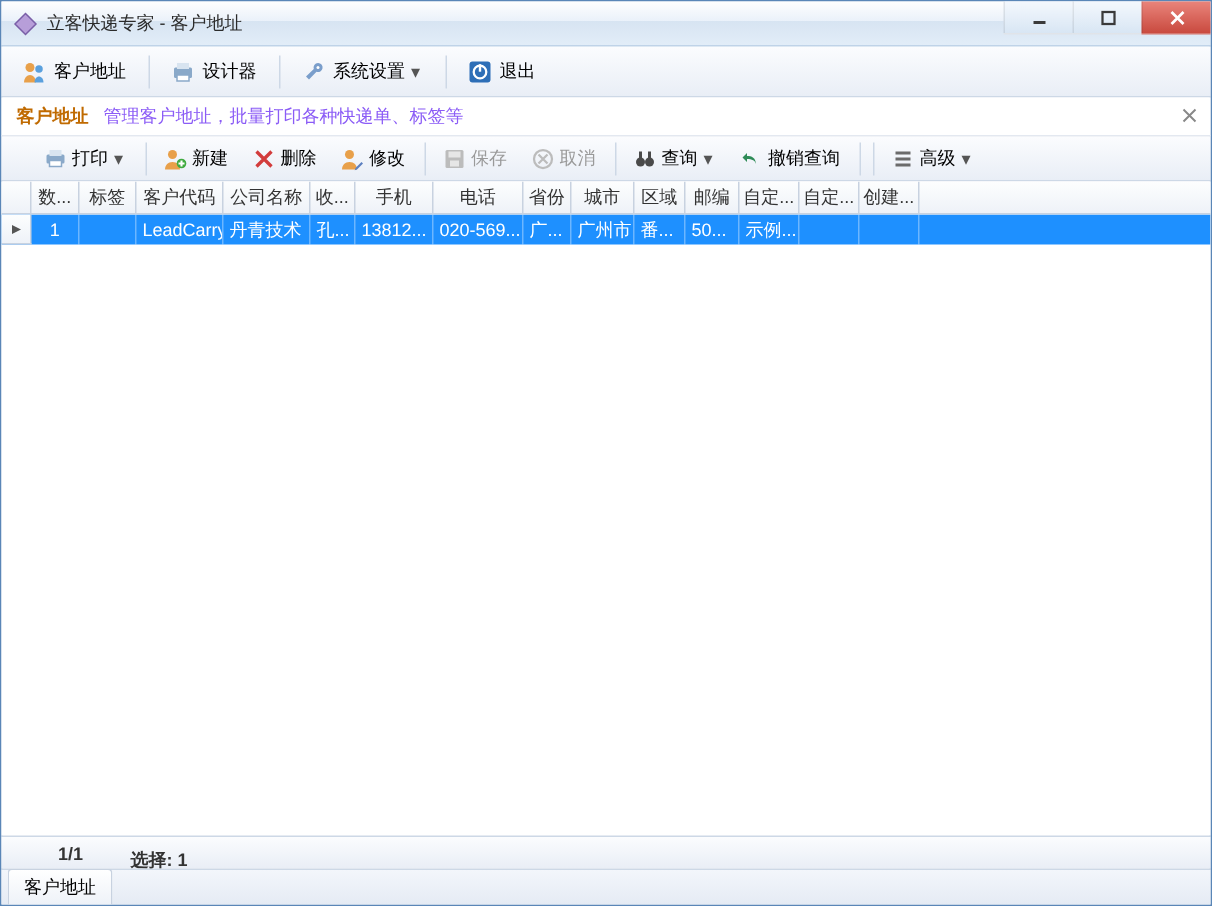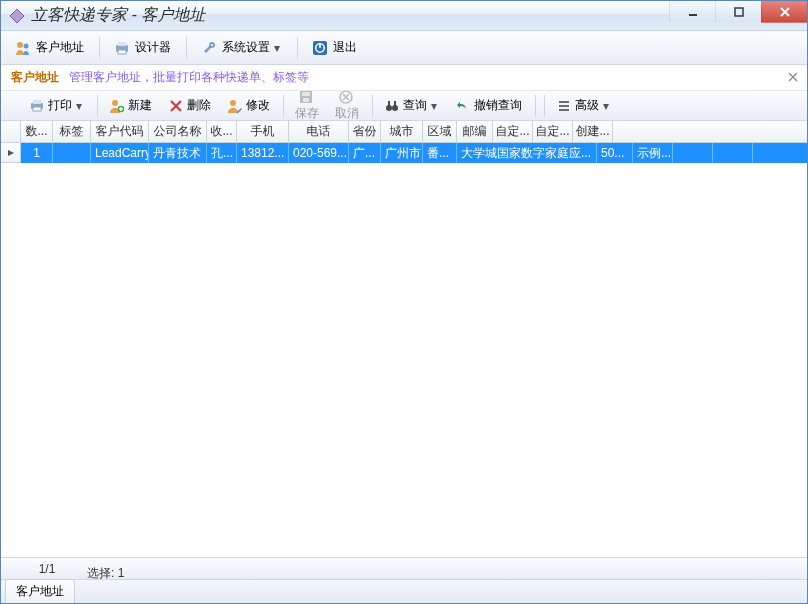--- a/index.html
+++ b/index.html
@@ -1,52 +1,52 @@
 <!DOCTYPE html>
 <html><head>
 <meta charset="utf-8">
 <style>
   * { box-sizing: border-box; }
   html, body { margin:0; padding:0; font-family: "Microsoft YaHei","SimSun",Arial,sans-serif; font-size:12px; }
   .window { width:808px; height:604px; border:1px solid #5a86b7; background:#fff; position:relative; display:flex; flex-direction:column; box-shadow:0 0 0 1px #e6eef7 inset; }
   .titlebar { height:30px; background:linear-gradient(to bottom,#fefefe 0%,#eaf1fa 45%,#d7e4f2 46%,#e2edf8 100%); display:flex; align-items:center; padding-left:8px; border-bottom:1px solid #bfd3e8; position:relative; }
   .titlebar .app-icon { width:16px; height:16px; margin-right:6px; display:inline-flex; }
-  .titlebar .title-text { color:#2b2b2b; font-size:16px;font-style:italic; }
+  .titlebar .title-text { color:#2b2b2b; font-size:12px; }
   .window-controls { position:absolute; right:0; top:0; display:flex; }
   .wc-btn { width:46px; height:22px; display:flex; align-items:center; justify-content:center; border-left:1px solid rgba(0,0,0,0.08); border-bottom:1px solid rgba(0,0,0,0.08); }
   .wc-btn.min,.wc-btn.max { background:linear-gradient(to bottom,#f4f8fd,#d8e6f4); }
   .wc-btn.close { background:linear-gradient(to bottom,#e9847b,#c94a3f); }
   .wc-btn svg { display:block; }
 
   .main-toolbar { height:34px; background:linear-gradient(to bottom,#fbfcfe,#e9eef6); border-bottom:1px solid #cdd8e6; display:flex; align-items:center; padding:0 4px; }
   .main-toolbar .tb-item { display:flex; align-items:center; padding:2px 8px; margin-right:2px; border:1px solid transparent; border-radius:3px; cursor:default; }
   .tb-item .icon { width:18px; height:18px; margin-right:4px; display:inline-flex; align-items:center; justify-content:center; }
   .tb-sep { width:1px; height:22px; background:#cdd8e6; margin:0 4px; }
   .tb-dd { width:10px; display:flex; align-items:center; justify-content:center; color:#555; margin-left:2px; }
 
   .subheader { height:26px; display:flex; align-items:center; background:#fff; border-bottom:1px solid #e3e8f0; position:relative; }
   .subheader .sh-title { font-weight:bold; color:#c06a00; padding:0 10px; }
   .subheader .sh-desc { color:#8b5cf6; }
   .subheader .sh-close { position:absolute; right:6px; top:4px; width:16px; height:16px; display:flex; align-items:center; justify-content:center; color:#888; cursor:default; }
 
   .sec-toolbar { height:30px; background:linear-gradient(to bottom,#fbfcfe,#e9eef6); border-bottom:1px solid #cdd8e6; display:flex; align-items:center; padding:0 21px; }
   .sec-toolbar .tb-item { display:flex; align-items:center; padding:1px 6px; margin-right:2px; border:1px solid transparent; border-radius:3px; cursor:default; }
   .sec-toolbar .tb-item .icon { width:16px; height:16px; margin-right:3px; display:inline-flex; align-items:center; justify-content:center; }
-  .sec-toolbar .tb-item.disabled { color:#9a9a9a;flex-direction:column; }
+  .sec-toolbar .tb-item.disabled { color:#9a9a9a; }
 
   .grid-wrap { flex:1; overflow:hidden; display:flex; flex-direction:column; background:#fff; }
   .grid-header { display:flex; height:22px; background:linear-gradient(to bottom,#fdfefe,#eef2f8); border-bottom:1px solid #c8d2e0; }
   .indicator-col { width:20px; border-right:1px solid #c8d2e0; flex:none; }
   .gh-cell { border-right:1px solid #c8d2e0; display:flex; align-items:center; justify-content:center; font-size:12px; color:#333; overflow:hidden; white-space:nowrap; text-overflow:ellipsis; padding:0 2px; flex:none; }
   .grid-row { display:flex; height:20px; background:#1e90ff; color:#fff; }
   .grid-row .gr-cell { border-right:1px solid rgba(255,255,255,0.35); display:flex; align-items:center; padding:0 4px; overflow:hidden; white-space:nowrap; text-overflow:ellipsis; font-size:12px; flex:none; }
   .grid-row .indicator-col { background:linear-gradient(to bottom,#fdfefe,#eef2f8); color:#333; display:flex; align-items:center; justify-content:center; border-bottom:1px solid #c8d2e0; }
   .grid-body { flex:1; overflow:hidden; position:relative; }
 
-  .statusbar { height:22px; background:linear-gradient(to bottom,#fbfcfe,#e9eef6); border-top:1px solid #cdd8e6; display:flex; align-items:center; padding:0 6px; font-size:12px; color:#333; }
+  .statusbar { height:22px; background:linear-gradient(to bottom,#fbfcfe,#e9eef6); border-top:1px solid #cdd8e6; display:flex; align-items:center; padding:0 6px; font-size:12px; color:#333;font-weight:bold; }
   .statusbar .sb-pag { width:80px; text-align:center; }
   .statusbar .sb-sel { width:100px;margin-top:10px; }
   .statusbar .sb-help { flex:1; overflow:hidden; white-space:nowrap; text-overflow:ellipsis; }
 
   .bottom-tabs { height:24px; background:linear-gradient(to bottom,#f3f6fb,#e5ebf4); border-top:1px solid #cdd8e6; display:flex; align-items:flex-end; padding-left:4px; }
   .bottom-tab { padding:3px 10px; background:linear-gradient(to bottom,#ffffff,#eef2f8); border:1px solid #c8d2e0; border-bottom:none; border-radius:3px 3px 0 0; font-size:12px; }
 
   
   .c-num{width:32px}.c-tag{width:38px}.c-code{width:58px}.c-company{width:58px}.c-rec{width:30px}.c-mobile{width:52px}.c-phone{width:60px}.c-prov{width:32px}.c-city{width:42px}.c-area{width:34px}.c-addr{width:140px}.c-zip{width:36px}.c-cust1{width:40px}.c-cust2{width:40px}.c-create{width:40px}
 </style>
@@ -264,21 +264,20 @@
         <div class="gr-cell c-num" style="justify-content:center">1</div>
         <div class="gr-cell c-tag"></div>
         <div class="gr-cell c-code">LeadCarry</div>
         <div class="gr-cell c-company">丹青技术</div>
         <div class="gr-cell c-rec">孔...</div>
         <div class="gr-cell c-mobile">13812...</div>
         <div class="gr-cell c-phone">020-569...</div>
         <div class="gr-cell c-prov">广...</div>
         <div class="gr-cell c-city">广州市</div>
         <div class="gr-cell c-area">番...</div>
-        <div class="gr-cell c-addr">大学城国家数字家庭应...</div>
         <div class="gr-cell c-zip">50...</div>
         <div class="gr-cell c-cust1">示例...</div>
         <div class="gr-cell c-cust2"></div>
         <div class="gr-cell c-create"></div>
       </div>
     </div>
   </div>
 
   <div class="statusbar">
     <div class="sb-pag">1/1</div>

